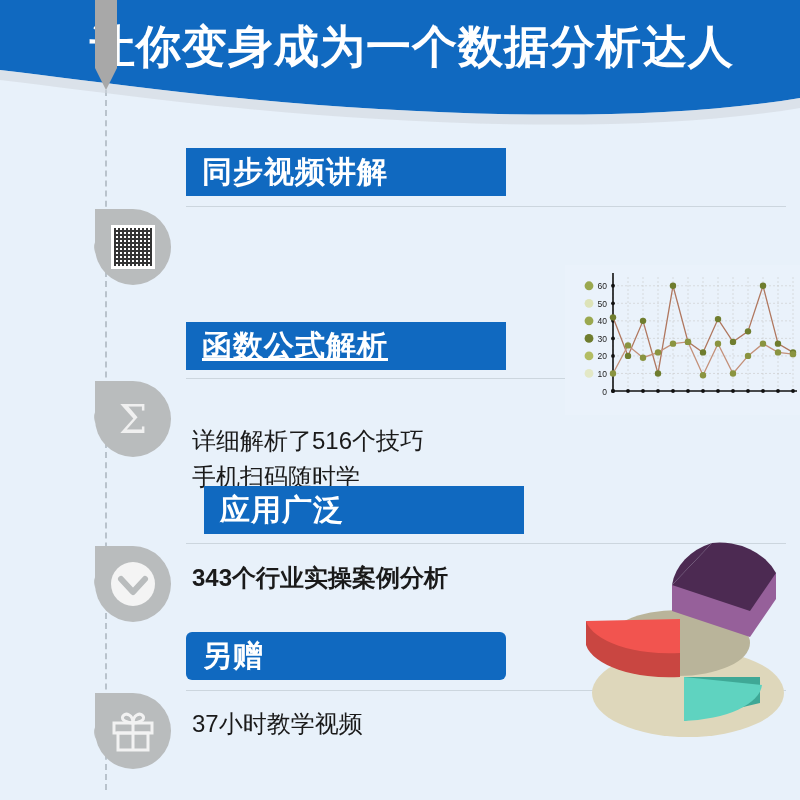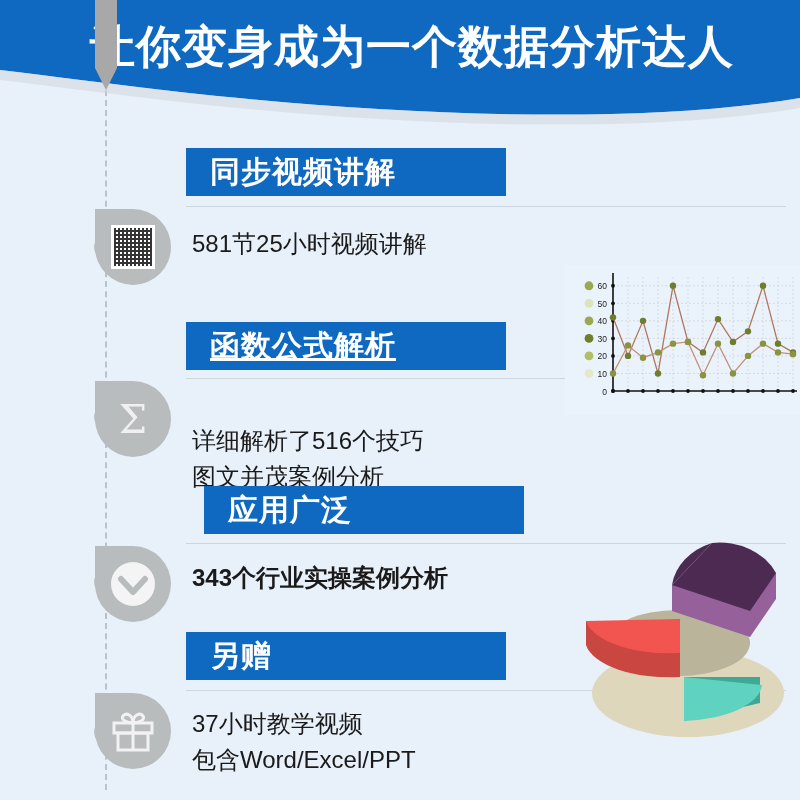--- a/index.html
+++ b/index.html
@@ -40,21 +40,21 @@
   .timeline-node{
     position:absolute; left:-11px; width:24px; height:24px;
     border-radius:50%; background:#c0c4c6; z-index:3;
   }
 
   
   .section{ position:absolute; left:0; width:560px; z-index:4; }
   .section-heading{
     position:absolute; left:186px; height:48px; background:#1069c0;
     color:#fff; font-size:30px; font-weight:bold; line-height:48px;
-    padding-left:24px; white-space:nowrap; letter-spacing:1px;
+    padding-left:16px; white-space:nowrap; letter-spacing:1px;
   }
   .section-rule{
     position:absolute; left:186px; width:600px; height:1px;
     background:#ccd6de;
   }
   .icon-badge{
     position:absolute; left:95px; width:76px; height:76px;
     background:#b9bcbd;
     border-radius:0 38px 38px 38px;
     display:flex; align-items:center; justify-content:center;
@@ -104,65 +104,63 @@
 
 <div class="section">
   <div class="section-heading" style="top:148px; width:320px;">同步视频讲解</div>
   <div class="section-rule" style="top:206px;"></div>
   <div class="icon-badge" style="top:209px;">
     <div class="qr-box">
         <div class="qr-grid"></div>
       </div>
   </div>
   <div class="section-body" style="top:226px;">
-    <div>581节25小时视频讲解</div>
   </div>
 </div>
 
 <div class="section">
   <div class="section-heading" style="top:322px; width:320px;text-decoration:underline;">函数公式解析</div>
   <div class="section-rule" style="top:378px;"></div>
   <div class="icon-badge" style="top:381px;">
     <span class="sigma">Σ</span>
   </div>
   <div class="section-body" style="top:395px;margin-top:28px;">
     <div>详细解析了516个技巧</div>
-    <div>图文并茂案例分析</div>
+    <div>手机扫码随时学</div>
   </div>
 </div>
 
 <div class="section">
   <div class="section-heading" style="top:486px; width:320px;margin-left:18px;">应用广泛</div>
   <div class="section-rule" style="top:543px;"></div>
   <div class="icon-badge" style="top:546px;">
     <svg width="50" height="50" viewBox="0 0 50 50">
       <circle cx="25" cy="25" r="22" fill="#f4f4f4"></circle>
       <path d="M13 20 L25 33 L37 20" fill="none" stroke="#b9bcbd" stroke-width="6" stroke-linecap="round" stroke-linejoin="round"></path>
     </svg>
   </div>
   <div class="section-body" style="top:560px;font-weight:bold;">
     <div>343个行业实操案例分析</div>
   </div>
 </div>
 
 <div class="section">
-  <div class="section-heading" style="top:632px; width:320px;">另赠</div>
+  <div class="section-heading" style="top:632px; width:320px;border-radius:6px;">另赠</div>
   <div class="section-rule" style="top:690px;"></div>
   <div class="icon-badge" style="top:693px;">
     <svg width="46" height="44" viewBox="0 0 46 44">
       <rect x="4" y="14" width="38" height="10" fill="none" stroke="#f2f2f2" stroke-width="3"></rect>
       <rect x="8" y="24" width="30" height="17" fill="none" stroke="#f2f2f2" stroke-width="3"></rect>
       <line x1="23" y1="14" x2="23" y2="41" stroke="#f2f2f2" stroke-width="3"></line>
       <path d="M23 14 C23 6 16 3 13 7 C10 11 18 14 23 14" fill="none" stroke="#f2f2f2" stroke-width="3"></path>
       <path d="M23 14 C23 6 30 3 33 7 C36 11 28 14 23 14" fill="none" stroke="#f2f2f2" stroke-width="3"></path>
     </svg>
   </div>
   <div class="section-body" style="top:706px;">
     <div>37小时教学视频</div>
-    <div>包含Word/Excel/PPT</div>
   </div>
 </div>
 
 <div id="line-chart">
   <svg id="line-chart-svg" width="235" height="150" viewBox="0 0 235 150">
       <rect x="0" y="0" width="235" height="150" fill="#eaf2fb"></rect>
       <line x1="48" y1="108.46153846153845" x2="228" y2="108.46153846153845" stroke="#c9c9c9" stroke-width="0.6" stroke-dasharray="2,2"></line>
       <line x1="48" y1="90.92307692307692" x2="228" y2="90.92307692307692" stroke="#c9c9c9" stroke-width="0.6" stroke-dasharray="2,2"></line>
       <line x1="48" y1="73.38461538461539" x2="228" y2="73.38461538461539" stroke="#c9c9c9" stroke-width="0.6" stroke-dasharray="2,2"></line>
       <line x1="48" y1="55.84615384615384" x2="228" y2="55.84615384615384" stroke="#c9c9c9" stroke-width="0.6" stroke-dasharray="2,2"></line>

